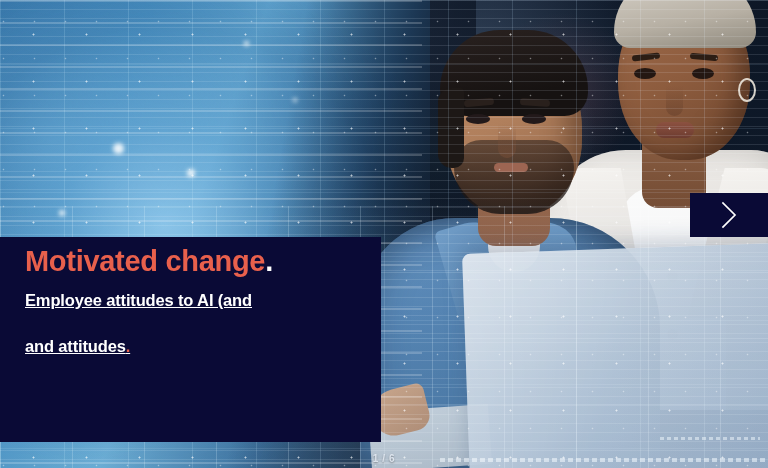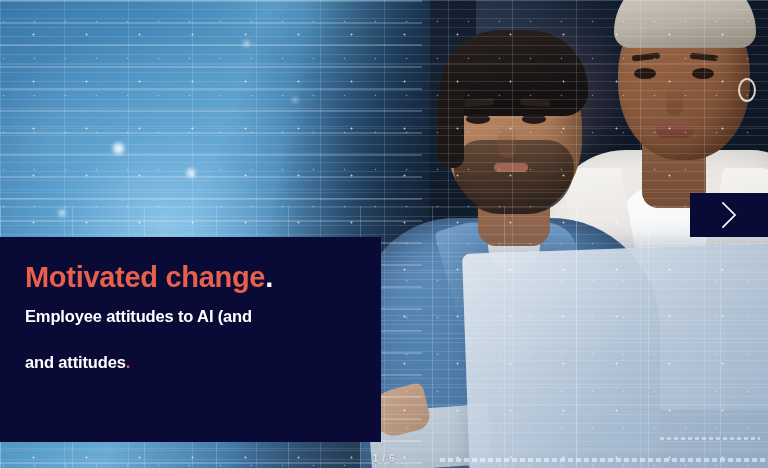--- a/index.html
+++ b/index.html
@@ -377,39 +377,40 @@
 
   
   .panel {
     position: absolute;
     left: 0;
     top: 237px;
     width: 381px;
     height: 205px;
     background: #0a0a36;
     box-sizing: border-box;
-    padding: 26px 24px 0 25px;
+    padding: 10px 24px 0 25px;
   }
   .headline {
     margin: 0;
     font-size: 29px;
     line-height: 1.02;
     font-weight: 700;
     letter-spacing: -0.3px;
     color: #e8604c;
     white-space: nowrap;
   }
   .headline .dot-white { color: #ffffff; }
   .subhead {
     margin: 12px 0 0 0;
     font-size: 16.5px;
     line-height: 1.42;
     font-weight: 700;
     color: #ffffff;
     letter-spacing: -0.15px;
+    text-decoration: underline;
   }
   .subhead .dot-coral { color: #e8604c; }
   .byline {
     margin: 22px 0 0 0;
     font-size: 11.2px;
     font-weight: 700;
     color: #e8604c;
     letter-spacing: 0.1px;
   }
 

